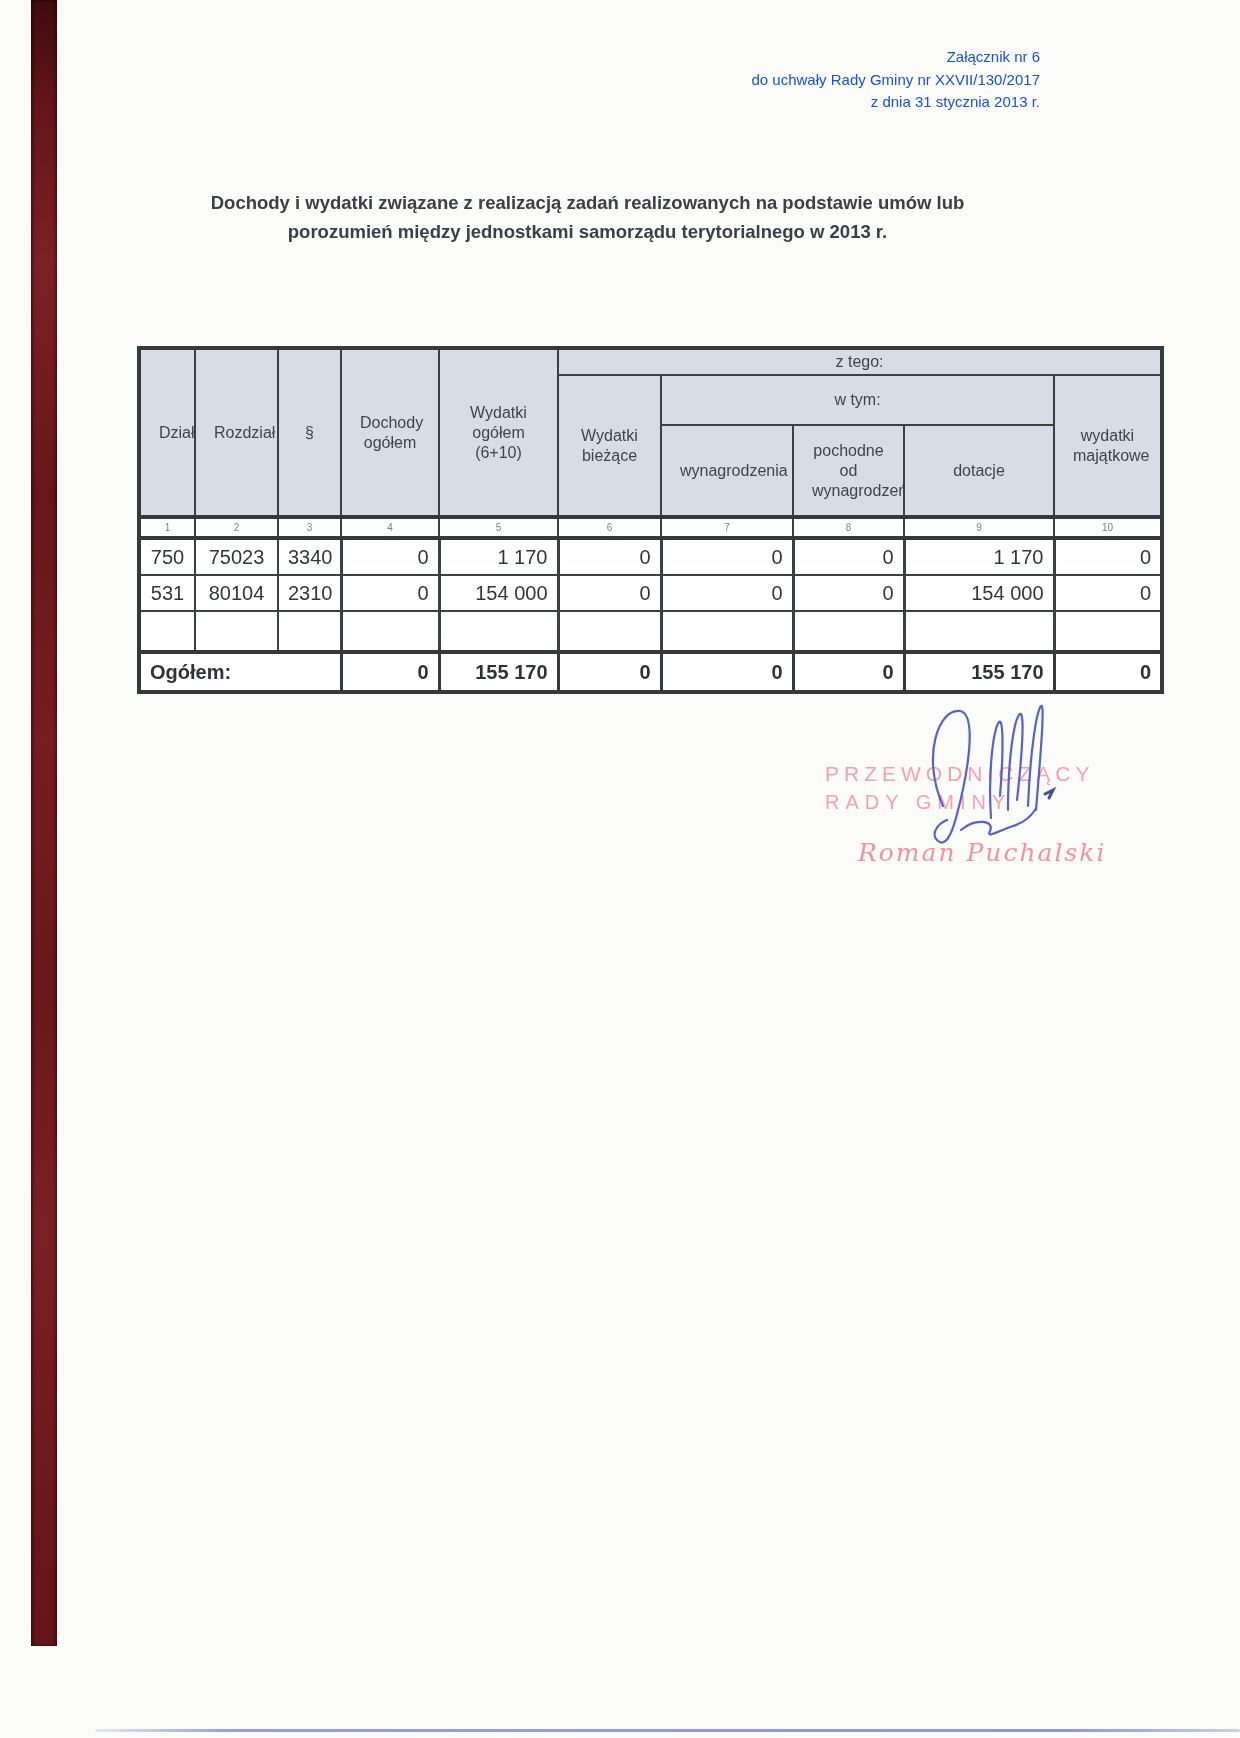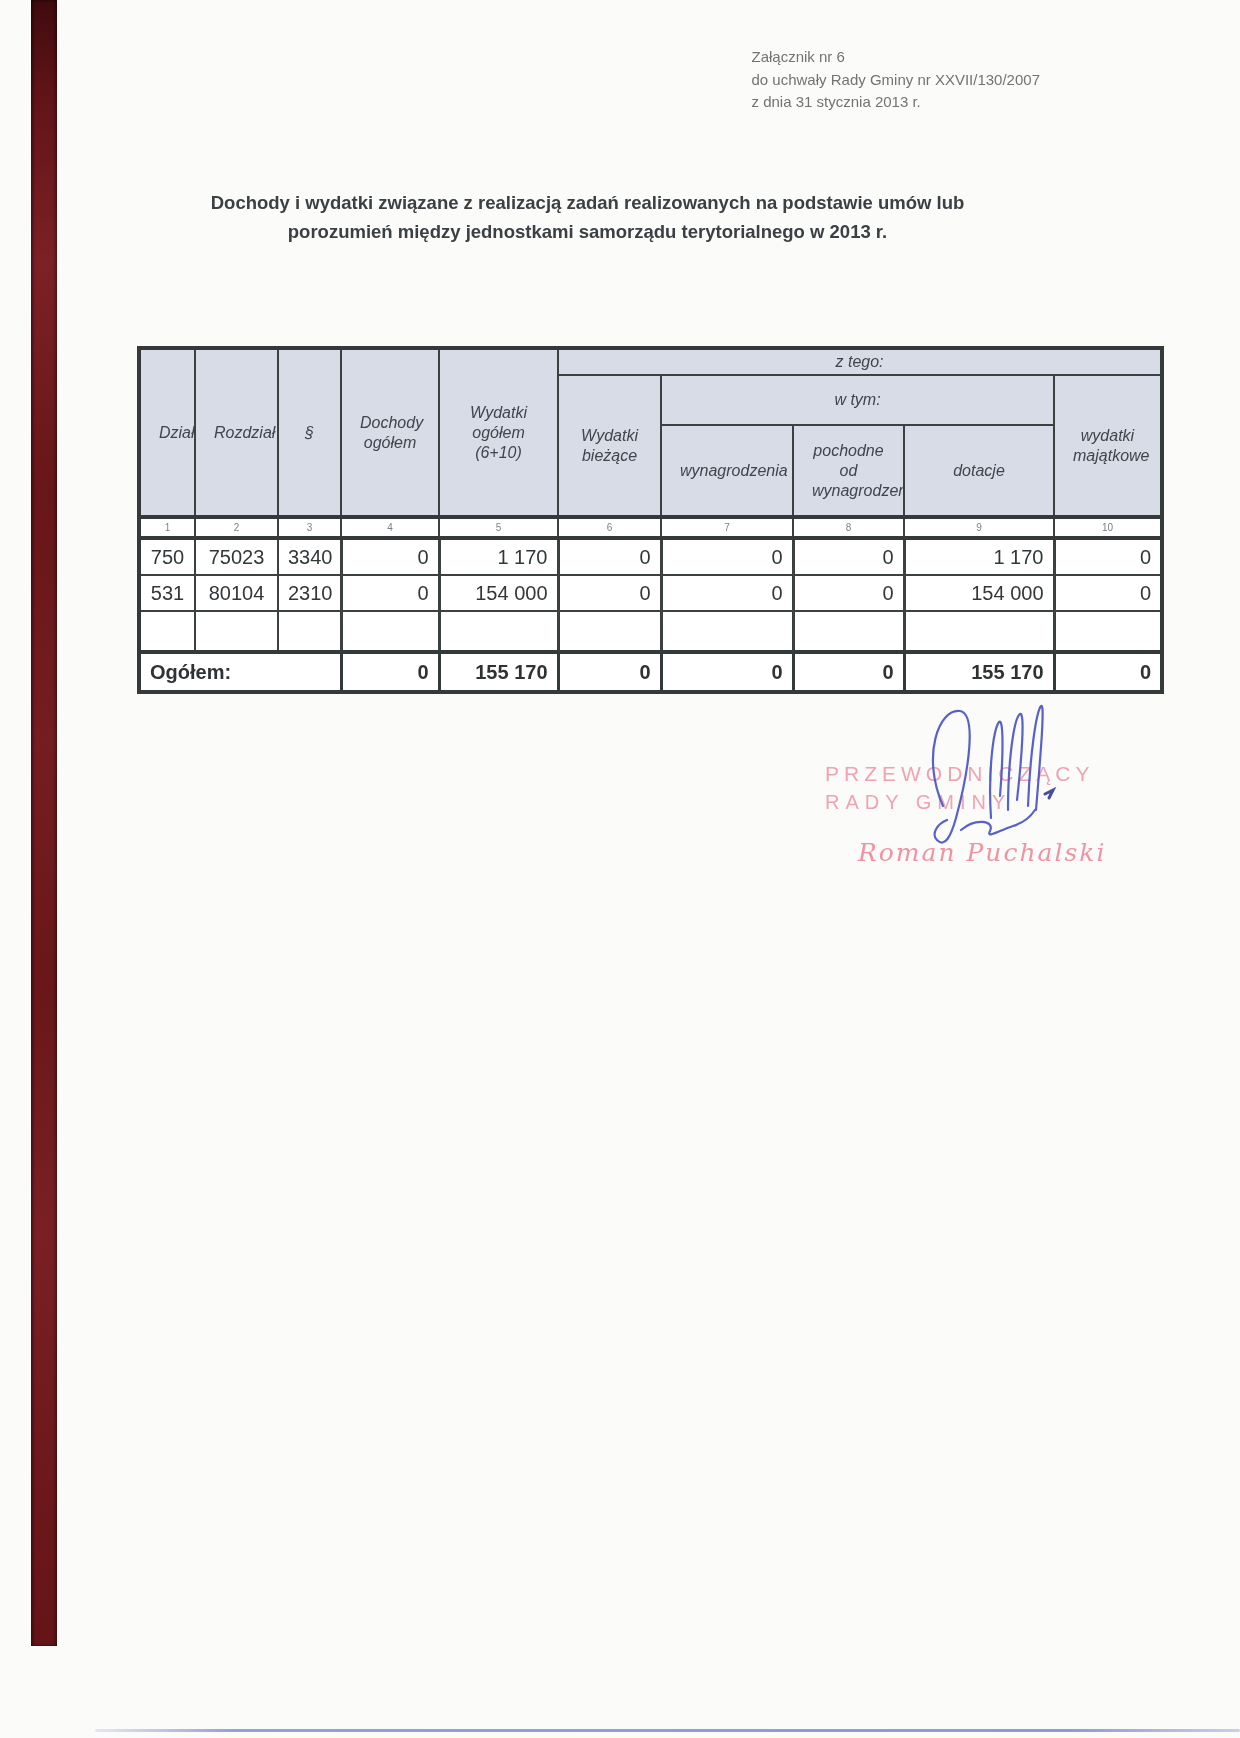--- a/index.html
+++ b/index.html
@@ -23,42 +23,42 @@
   
   .scan-bottom-line {
     position:absolute; left:95px; top:1729px; width:1145px; height:3px;
     background:linear-gradient(90deg, rgba(141,154,214,.2),
       #93a0da 12%, #8d9ad6 85%, rgba(141,154,214,.45));
     border-radius:2px;
   }
 
   .annotation {
     position:absolute; top:46px; right:200px;
-    color:#737373; font-size:15px; line-height:1.5;
+    text-align:right; color:#1d4ed8; font-size:15px; line-height:1.5;
   }
 
   .doc-title {
     position:absolute; top:189px; left:135px; width:905px;
     text-align:center; font-weight:bold; font-size:18.5px;
     color:#3b4045; line-height:1.55;
   }
 
   .table-wrap { position:absolute; left:137px; top:346px; }
 
   table.budget {
     border-collapse:collapse; table-layout:fixed; width:1023px;
     border:4px solid #343a3a;
   }
   table.budget th, table.budget td {
     border:2px solid #3b4141; overflow:hidden;
   }
   table.budget th {
     background:#d8dce6; font-weight:normal; font-size:16px;
     color:#3f454c; text-align:center; vertical-align:middle;
-    line-height:1.25; padding:2px 18px;font-style:italic;
+    line-height:1.25; padding:2px 18px;
   }
   tr.hrow1 { height:26px; }
   tr.hrow2 { height:50px; }
   tr.hrow3 { height:92px; }
 
   tr.numrow td {
     background:#ffffff; color:#7b818a; font-size:10px; line-height:1;
     height:17px; text-align:center; padding:0;
     border-top:4px solid #343a3a; border-bottom:4px solid #343a3a;
   }
@@ -96,21 +96,21 @@
 
   .sig-scribble { position:absolute; left:903px; top:698px; }
 </style>
 </head>
 <body>
 
 <div class="scan-stripe"></div>
 
 <div class="annotation">
   <div>Załącznik nr 6</div>
-  <div>do uchwały Rady Gminy nr XXVII/130/2007</div>
+  <div>do uchwały Rady Gminy nr XXVII/130/2017</div>
   <div>z dnia 31 stycznia 2013 r.</div>
 </div>
 
 <div class="doc-title">
   <div>Dochody i wydatki związane z realizacją zadań realizowanych na podstawie umów lub</div>
   <div>porozumień  między jednostkami samorządu terytorialnego w 2013 r.</div>
 </div>
 
 <div class="table-wrap">
 <table class="budget">

